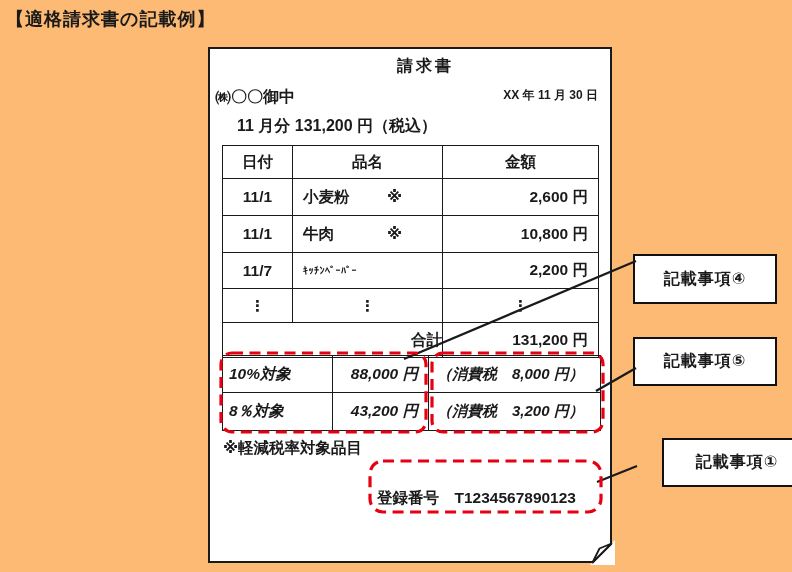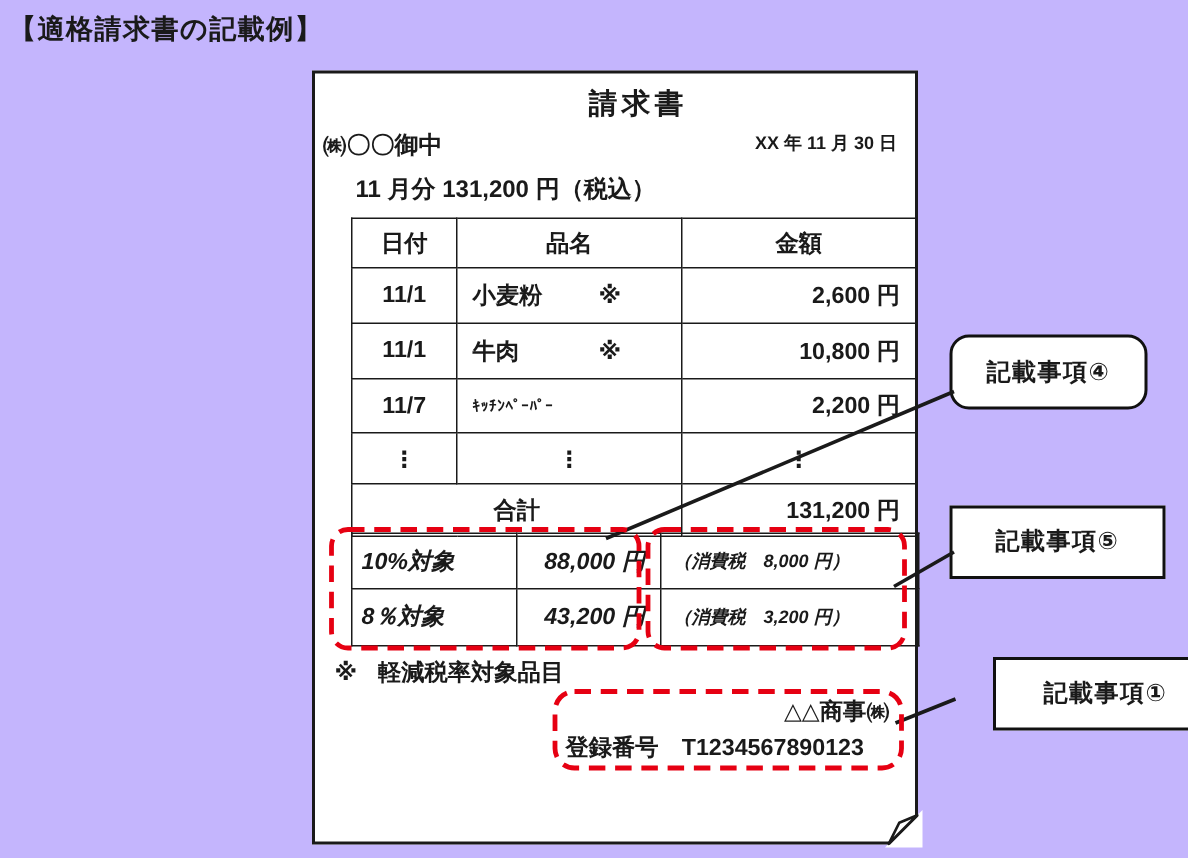--- a/index.html
+++ b/index.html
@@ -1,60 +1,60 @@
 <!DOCTYPE html>
 <html><head>
 <meta charset="utf-8">
 <style>
   html,body{margin:0;padding:0;background:#ffffff;}
   #canvas{
     position:relative;width:792px;height:572px;overflow:hidden;
     font-family:"Liberation Sans","DejaVu Sans",sans-serif;
-    color:#1a1a1a;background:#c4b5fd;
+    color:#1a1a1a;background:#fdba74;
   }
   .abs{position:absolute;}
   
   .page-heading{left:6px;top:7px;font-size:18px;font-weight:700;letter-spacing:1px;}
   
   .invoice-sheet{
     left:208px;top:47px;width:404px;height:516px;
     box-sizing:border-box;border:2px solid #1a1a1a;background:#fff;
   }
-  .doc-title{left:208px;top:56px;width:435px;text-align:center;font-size:19px;font-weight:700;letter-spacing:3px;}
+  .doc-title{left:208px;top:56px;width:435px;text-align:center;font-size:16px;font-weight:700;letter-spacing:3px;}
   .addressee{left:215px;top:87px;font-size:16px;font-weight:700;}
   .issue-date{left:390px;top:87px;width:208px;text-align:right;font-size:12px;font-weight:700;}
   .period-line{left:237px;top:116px;font-size:16px;font-weight:700;}
   
-  table{border-collapse:collapse;table-layout:fixed;margin-left:12px;}
+  table{border-collapse:collapse;table-layout:fixed;}
   td,th{border:1.6px solid #1a1a1a;padding:0;font-size:15.5px;font-weight:700;color:#1a1a1a;overflow:hidden;}
   .items-table{left:222px;top:145px;}
   .tax-table{left:222px;top:355px;font-style:italic;}
   th.col-head{text-align:center;}
   td.c-date{text-align:center;}
   td.c-item{padding:0 0 0 10px;}
   .item-flex{display:flex;align-items:center;}
   .item-mark{margin-left:auto;margin-right:40px;}
   td.c-amt{text-align:right;padding-right:10px;}
   td.c-ellipsis{text-align:center;font-size:15px;font-weight:700;letter-spacing:0;}
-  td.c-total{text-align:center;}
+  td.c-total{text-align:right;}
   td.c-rate{padding-left:6px;}
-  td.c-tax{padding-left:8px;font-size:12px;}
+  td.c-tax{padding-left:8px;font-size:15px;}
   .small-kana{font-size:10px;letter-spacing:0.5px;}
   
   .footnote{left:223px;top:438px;font-size:15.5px;font-weight:700;}
-  .footnote .fn-text{margin-left:14px;}
+  .footnote .fn-text{}
   .issuer-company{left:370px;top:464px;width:223px;text-align:right;font-size:15.5px;font-weight:700;}
   .issuer-registration{left:370px;top:488px;width:206px;text-align:right;font-size:15.5px;font-weight:700;}
   
   .callout{
     box-sizing:border-box;border:2.5px solid #111;background:#fff;
     display:flex;align-items:center;justify-content:center;
     font-size:16px;font-weight:600;letter-spacing:1px;
   }
-  .callout-4{left:633px;top:223px;width:132px;height:50px;border-radius:13px;}
+  .callout-4{left:633px;top:254px;width:144px;height:50px;}
   .callout-5{left:633px;top:337px;width:144px;height:49px;}
   .callout-1{left:634px;top:438px;width:150px;height:49px;margin-left:28px;}
   
   #overlay{position:absolute;left:0;top:0;width:792px;height:572px;pointer-events:none;}
 </style>
 </head>
 <body>
 
 <div id="canvas">
 
@@ -133,21 +133,20 @@
       <td class="c-amt">43,200 円</td>
       <td class="c-tax">（消費税　3,200 円）</td>
     </tr>
   </tbody>
     </table>
 
   <div class="abs footnote">
     <span>※</span><span class="fn-text">軽減税率対象品目</span>
   </div>
 
-  <div class="abs issuer-company">△△商事㈱</div>
   <div class="abs issuer-registration">登録番号　T1234567890123</div>
 
   <div class="abs callout callout-4">
     <span>記載事項④</span>
   </div>
   <div class="abs callout callout-5">
     <span>記載事項⑤</span>
   </div>
   <div class="abs callout callout-1">
     <span>記載事項①</span>

